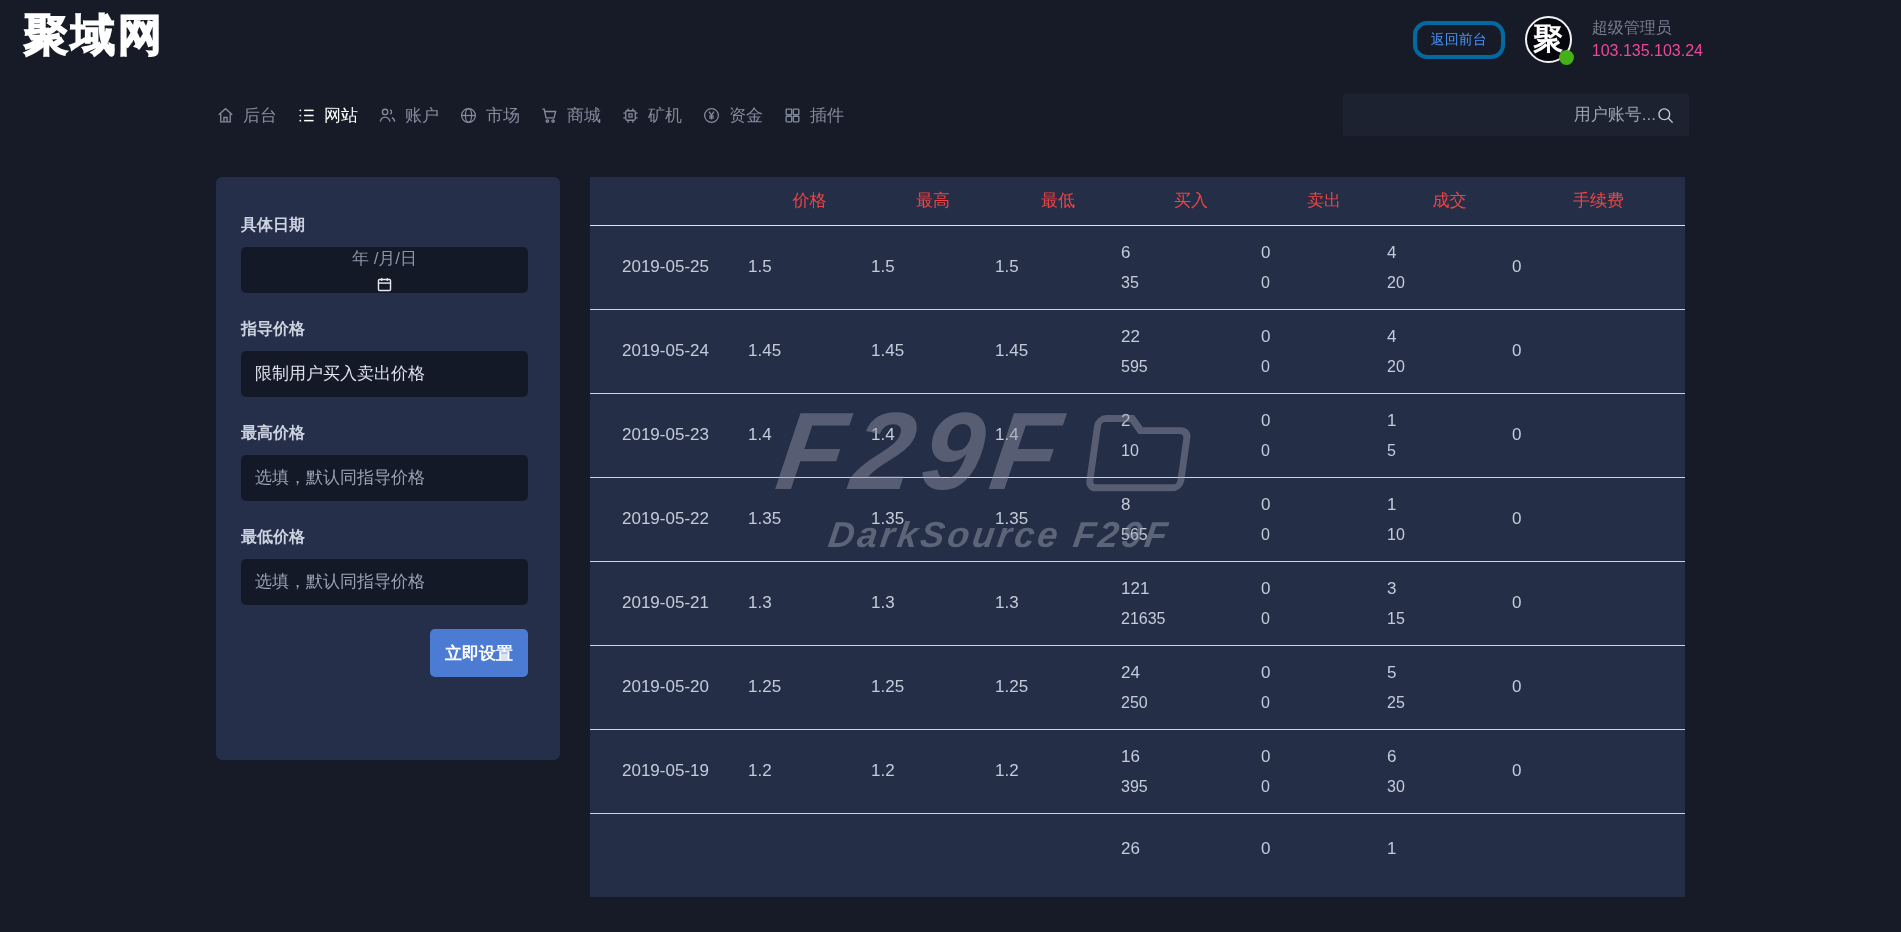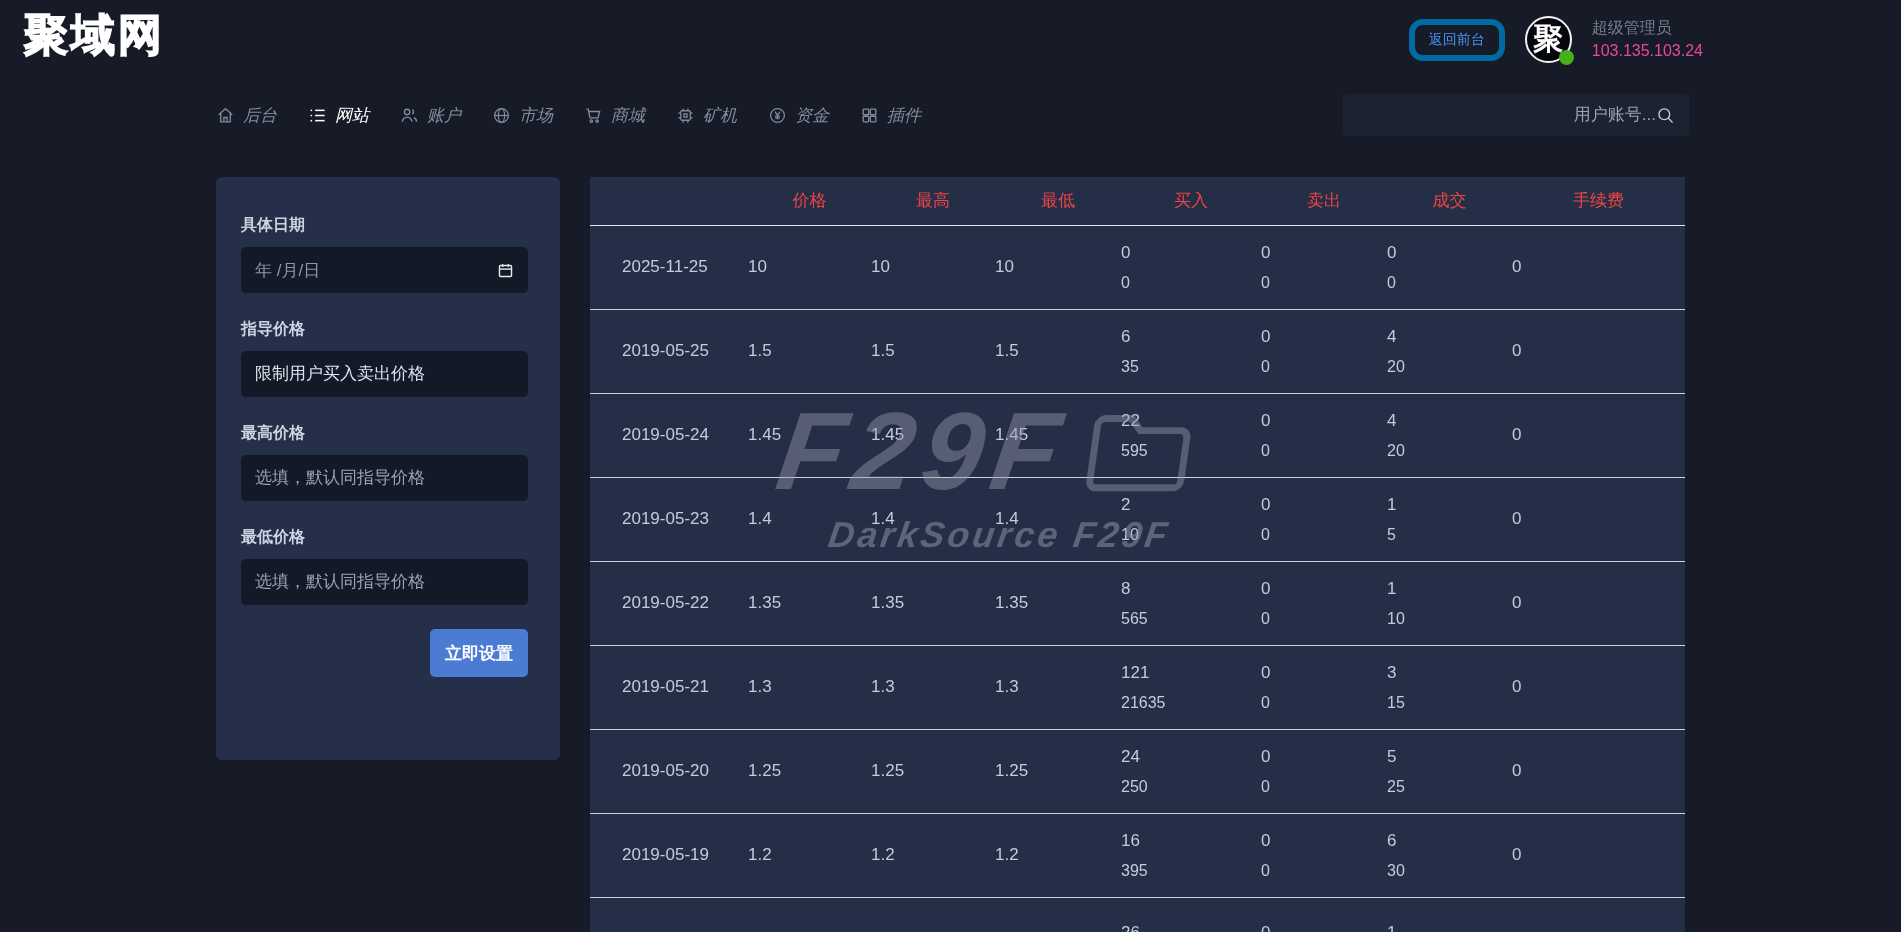--- a/index.html
+++ b/index.html
@@ -15,21 +15,21 @@
     position:absolute; left:24px; top:6px;
     font-family:"DejaVu Sans","Liberation Sans",sans-serif;
     font-weight:bold; font-size:44px; color:#ffffff; letter-spacing:3px;
     -webkit-text-stroke:1.5px #fff;
   }
   .header-right {
     position:absolute; top:16px; right:198px;
     display:flex; align-items:center; gap:20px;
   }
   .back-btn {
-    background:transparent; border:6px solid #0369a1; border-radius:14px;
+    background:transparent; border:4px solid #0369a1; border-radius:14px;
     color:#4693f8; font-size:14px; padding:6px 14px; cursor:pointer;
     font-family:inherit;
   }
   .avatar-wrap { position:relative; width:47px; height:47px; }
   .avatar {
     width:47px; height:47px; border-radius:50%;
     background:#05070c; color:#ffffff;
     display:flex; align-items:center; justify-content:center;
     font-size:30px; font-weight:bold; border:2px solid #f2f3f5;
   }
@@ -37,21 +37,21 @@
     position:absolute; right:-2px; bottom:-2px;
     width:15px; height:15px; border-radius:50%;
     background:#46b018;
   }
   .user-meta { line-height:1.4; font-size:16px; }
   .user-name { color:#767e8f; }
   .user-ip   { color:#ec4899; }
   
   .nav {
     position:absolute; left:216px; top:98px;
-    display:flex; align-items:center; gap:31px; height:34px;font-style:italic;
+    display:flex; align-items:center; gap:20px; height:34px;
   }
   .nav-item {
     display:flex; align-items:center; gap:8px;
     color:#838b9e; font-size:17px; cursor:pointer; white-space:nowrap;
   }
   .nav-item.active { color:#ffffff; }
   .nav-item svg { width:19px; height:19px; display:block; }
   .search-box {
     position:absolute; left:1343px; top:94px; width:346px; height:42px;
     background:#1c2230; border-radius:2px;
@@ -68,21 +68,21 @@
     position:absolute; left:216px; top:177px; width:344px; height:583px;
     background:#262f4a; border-radius:6px;
     padding:38px 32px 0 25px;
   }
   .fld-label {
     font-size:16px; font-weight:bold; color:#ccd3e1; margin-bottom:11px;
   }
   .field {
     width:100%; height:46px; background:#131927; border:none; border-radius:5px;
     color:#e3e7ef; padding:0 14px; font-size:17px; font-family:inherit;
-    margin-bottom:26px; outline:none;
+    margin-bottom:26px; outline:none;flex-direction:column;
   }
   input.field::placeholder { color:#9aa2b4; }
   input.field.bright-ph::placeholder { color:#dde2ec; }
   .date-field {
     display:flex; align-items:center; justify-content:space-between;
     color:#8d95a7; cursor:text;
   }
   .date-field svg { width:17px; height:17px; }
   .submit-row { display:flex; justify-content:flex-end; margin-top:-2px;align-items:center; }
   .submit-btn {
@@ -277,39 +277,20 @@
         <th>最高</th>
         <th>最低</th>
         <th>买入</th>
         <th>卖出</th>
         <th>成交</th>
         <th>手续费</th>
       </tr>
     </thead>
     <tbody>
         <tr>
-          <td>2025-11-25</td>
-          <td>10</td>
-          <td>10</td>
-          <td>10</td>
-          <td>
-            <div class="stack-val">0</div>
-            <div class="stack-val">0</div>
-          </td>
-          <td>
-            <div class="stack-val">0</div>
-            <div class="stack-val">0</div>
-          </td>
-          <td>
-            <div class="stack-val">0</div>
-            <div class="stack-val">0</div>
-          </td>
-          <td>0</td>
-        </tr>
-        <tr>
           <td>2019-05-25</td>
           <td>1.5</td>
           <td>1.5</td>
           <td>1.5</td>
           <td>
             <div class="stack-val">6</div>
             <div class="stack-val">35</div>
           </td>
           <td>
             <div class="stack-val">0</div>

